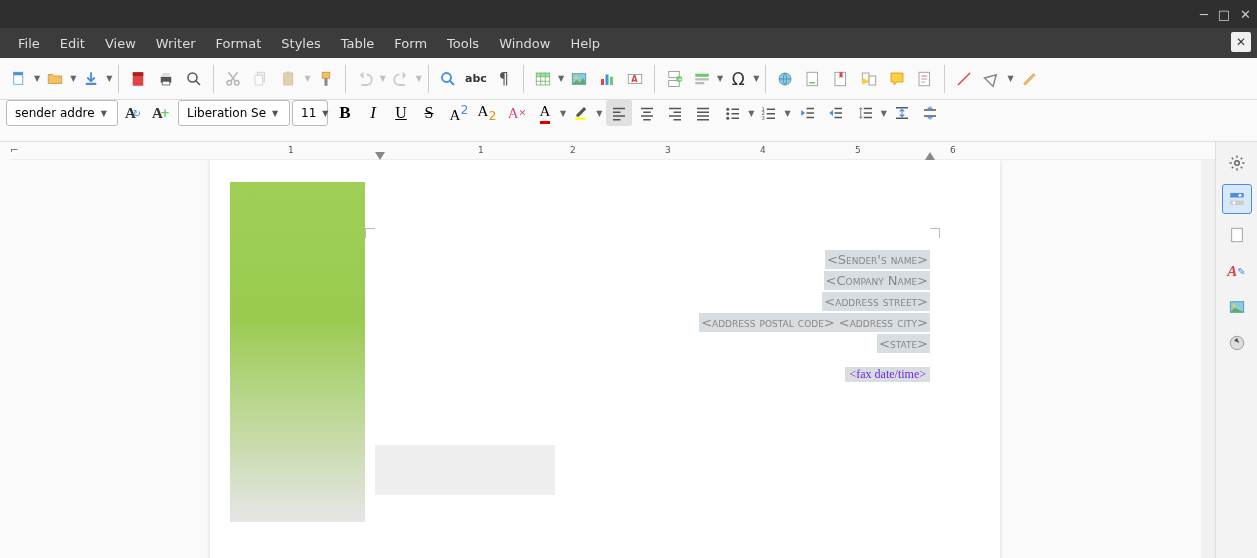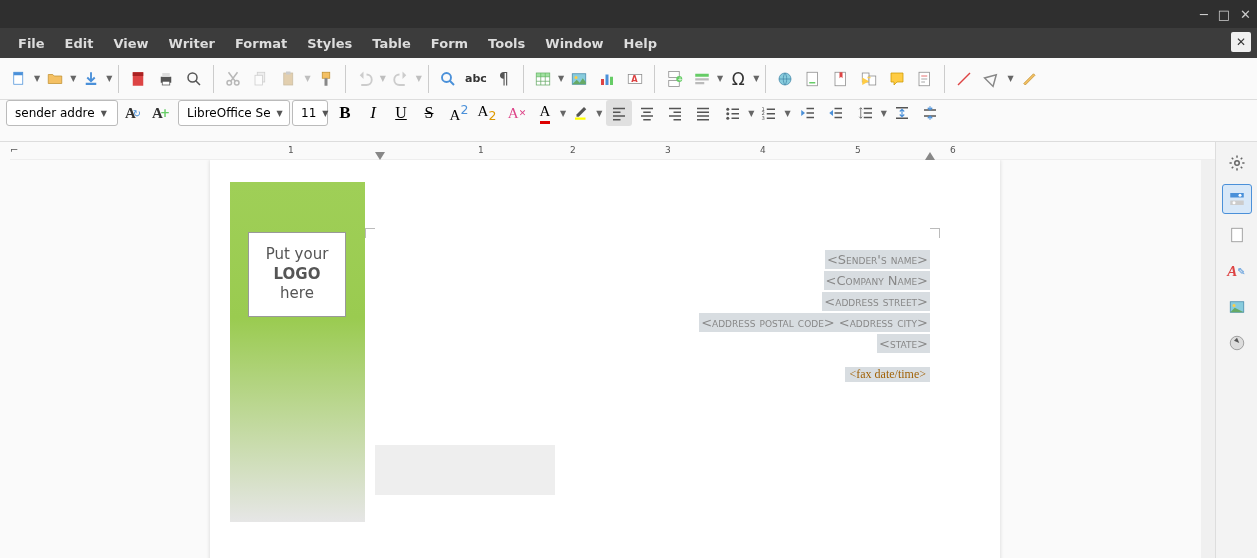--- a/index.html
+++ b/index.html
@@ -1,42 +1,42 @@
 <!DOCTYPE html>
 <html><head>
 <meta charset="utf-8">
 <style>
   * { box-sizing: border-box; margin: 0; padding: 0; font-family: "DejaVu Sans", "Segoe UI", sans-serif; }
   html, body { width: 1257px; height: 558px; overflow: hidden; background: #fff; }
   .titlebar { height: 28px; background: #2f2f2f; color: #ddd; display: flex; align-items: center; justify-content: center; position: relative; font-size: 13px; }
   .titlebar .controls { position: absolute; right: 6px; top: 0; height: 28px; display: flex; align-items: center; gap: 10px; color: #ccc; }
   .titlebar .controls span { font-size: 13px; cursor: pointer; }
   .menubar { height: 30px; background: #3c3c3c; display: flex; align-items: center; padding: 0 8px; font-size: 13px; color: #ddd; position: relative; }
-  .menubar .menu-item { padding: 5px 10px; cursor: pointer; font-weight: bold; }
+  .menubar .menu-item { padding: 5px 10px; cursor: pointer; }
   .menubar .close-doc { position: absolute; right: 6px; top: 4px; width: 20px; height: 20px; background: #f0f0f0; color: #333; display: flex; align-items: center; justify-content: center; font-size: 12px; cursor: pointer; border-radius: 2px; }
   .toolbar { height: 42px; background: #fafafa; border-bottom: 1px solid #ddd; display: flex; align-items: center; padding: 0 6px; gap: 2px; }
   .toolbar .sep { width: 1px; height: 28px; background: #ccc; margin: 0 4px; }
   .tbtn { width: 26px; height: 26px; display: flex; align-items: center; justify-content: center; border-radius: 3px; cursor: pointer; font-size: 15px; flex-shrink: 0; }
   .tbtn svg { width: 18px; height: 18px; }
   .split { display: flex; align-items: center; cursor: pointer; }
   .split .caret { font-size: 8px; color: #666; margin-left: 2px; }
   .formatbar { height: 42px; background: #fafafa; border-bottom: 1px solid #ddd; display: flex; align-items: flex-start; padding: 0 6px; gap: 2px; }
   .combo { height: 26px; border: 1px solid #bbb; background: #fff; display: flex; align-items: center; padding: 0 4px 0 8px; font-size: 12px; border-radius: 3px; cursor: pointer; }
   .combo .caret { margin-left: 6px; font-size: 8px; color: #555; }
   .content-area { position: relative; height: 416px; display: flex; background: #fafafa; }
   .ruler-h { position: absolute; left: 10px; right: 42px; top: 0; height: 18px; background: #fafafa; font-size: 9px; color: #555; border-bottom: 1px solid #eee; }
   .ruler-h .rtrack { position: absolute; left: 200px; right: 0; top: 0; height: 18px; }
   .ruler-h .tick { position: absolute; top: 3px; font-size: 9px; }
   .page-wrap { position: absolute; left: 10px; top: 18px; right: 42px; bottom: 0; overflow: hidden; background: #fafafa; }
   .page { position: absolute; left: 200px; top: 0; width: 790px; height: 800px; background: #fff; box-shadow: 0 0 4px rgba(0,0,0,0.15); }
   .green-bar { position: absolute; left: 20px; top: 22px; width: 135px; height: 340px; background: linear-gradient(180deg, #9fcf57 0%, #9acb50 40%, #e6e6e6 100%); }
   .logo-box { position: absolute; left: 38px; top: 72px; width: 98px; height: 85px; background: #fff; border: 1px solid #999; display: flex; flex-direction: column; align-items: center; justify-content: center; font-family: Georgia, serif; color: #555; font-size: 15px; line-height: 1.3; }
   .sender-block { position: absolute; right: 70px; top: 90px; text-align: right; font-family: Georgia, serif; font-variant: small-caps; font-size: 13px; color: #888; }
   .sender-block .line { background: #d8dde1; display: inline-block; padding: 2px 2px; margin-bottom: 2px; }
-  .date-block { position: absolute; right: 70px; top: 207px; font-family: Georgia, serif; font-size: 12px; color: #a16207; background: #d8dde1; padding: 0 4px; }
+  .date-block { position: absolute; right: 70px; top: 207px; font-family: Georgia, serif; font-size: 12px; color: #6d28d9; background: #d8dde1; padding: 0 4px; }
   .gray-block { position: absolute; left: 165px; top: 285px; width: 180px; height: 50px; background: #eee; }
   .corner { position: absolute; width: 10px; height: 10px; border: 1px solid #bbb; }
   .corner.tl { left: 155px; top: 68px; border-right: none; border-bottom: none; }
   .corner.tr { right: 60px; top: 68px; border-left: none; border-bottom: none; }
   .sidebar-right { position: absolute; right: 0; top: 0; width: 42px; height: 100%; background: #f3f3f3; border-left: 1px solid #ddd; display: flex; flex-direction: column; align-items: center; padding-top: 6px; gap: 6px; }
   .sidebar-right .sbtn { width: 30px; height: 30px; display: flex; align-items: center; justify-content: center; cursor: pointer; border-radius: 3px; }
   .scrollbar-v { position: absolute; right: 42px; top: 18px; bottom: 0; width: 14px; background: #f0f0f0; }
   .bold-letter { font-weight: bold; font-family: Georgia, serif; }
   .serif { font-family: Georgia, serif; }
 </style>
@@ -302,21 +302,21 @@
   <div class="tbtn">
       <span class="bold-letter" style="color:#333;font-size:15px">A</span>
       <span style="color:#4a90d9;font-size:10px;margin-left:-3px">↻</span>
     </div>
   <div class="tbtn">
       <span class="bold-letter" style="color:#333;font-size:15px">A</span>
       <span style="color:#6c6;font-size:12px;margin-left:-3px;font-weight:bold">+</span>
     </div>
   <div class="sep"></div>
   <div class="combo" style="width:112px">
-    <span>LibreOffice Se</span>
+    <span>Liberation Se</span>
     <span class="caret">▼</span>
   </div>
   <div class="combo" style="width:36px">
     <span>11</span>
     <span class="caret">▼</span>
   </div>
   <div class="sep"></div>
   <div class="tbtn">
       <span class="serif" style="font-weight:bold;font-size:17px">B</span>
     </div>
@@ -480,25 +480,20 @@
             <path d="M0 8h10L5 0z" fill="#888"></path>
           </svg></div>
     </div>
   </div>
 
   <div class="page-wrap">
     <div class="page">
       <div class="corner tl"></div>
       <div class="corner tr"></div>
       <div class="green-bar"></div>
-      <div class="logo-box">
-        <div>Put your</div>
-        <div style="font-weight:bold">LOGO</div>
-        <div>here</div>
-      </div>
       <div class="sender-block">
         <span class="line">&lt;Sender's name&gt;</span><br>
         <span class="line">&lt;Company Name&gt;</span><br>
         <span class="line">&lt;address street&gt;</span><br>
         <span class="line">&lt;address postal code&gt;</span><span class="line">&lt;address city&gt;</span><br>
         <span class="line">&lt;state&gt;</span>
       </div>
       <div class="date-block">&lt;fax date/time&gt;</div>
       <div class="gray-block"></div>
     </div>

